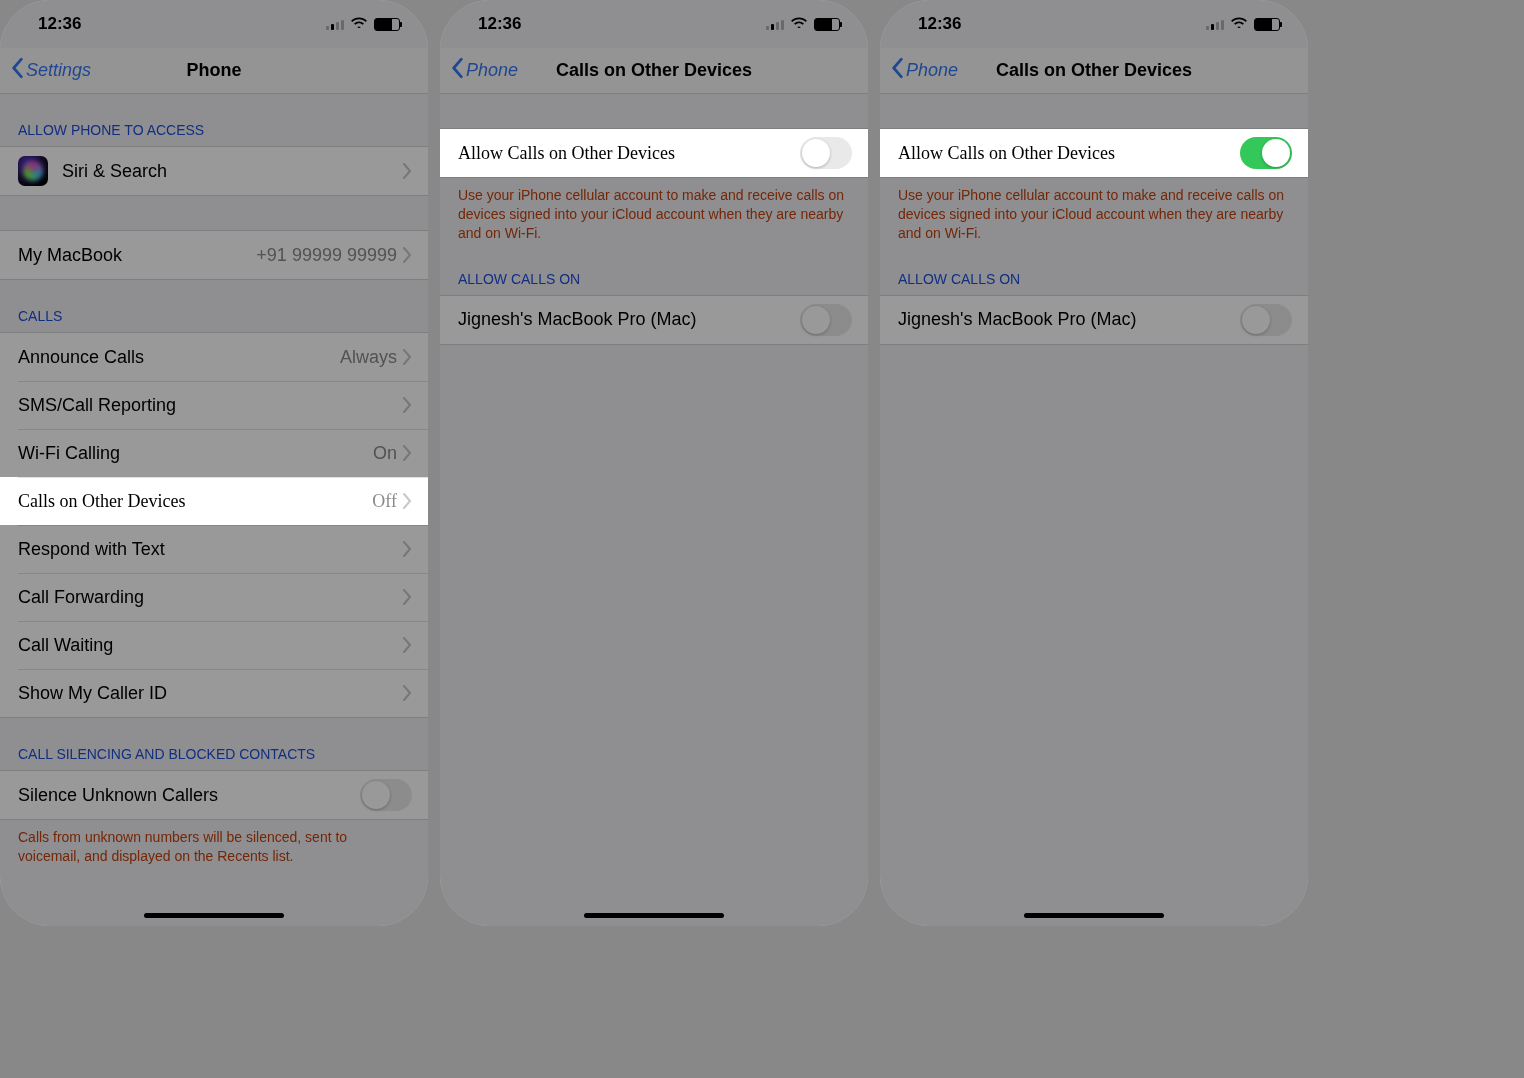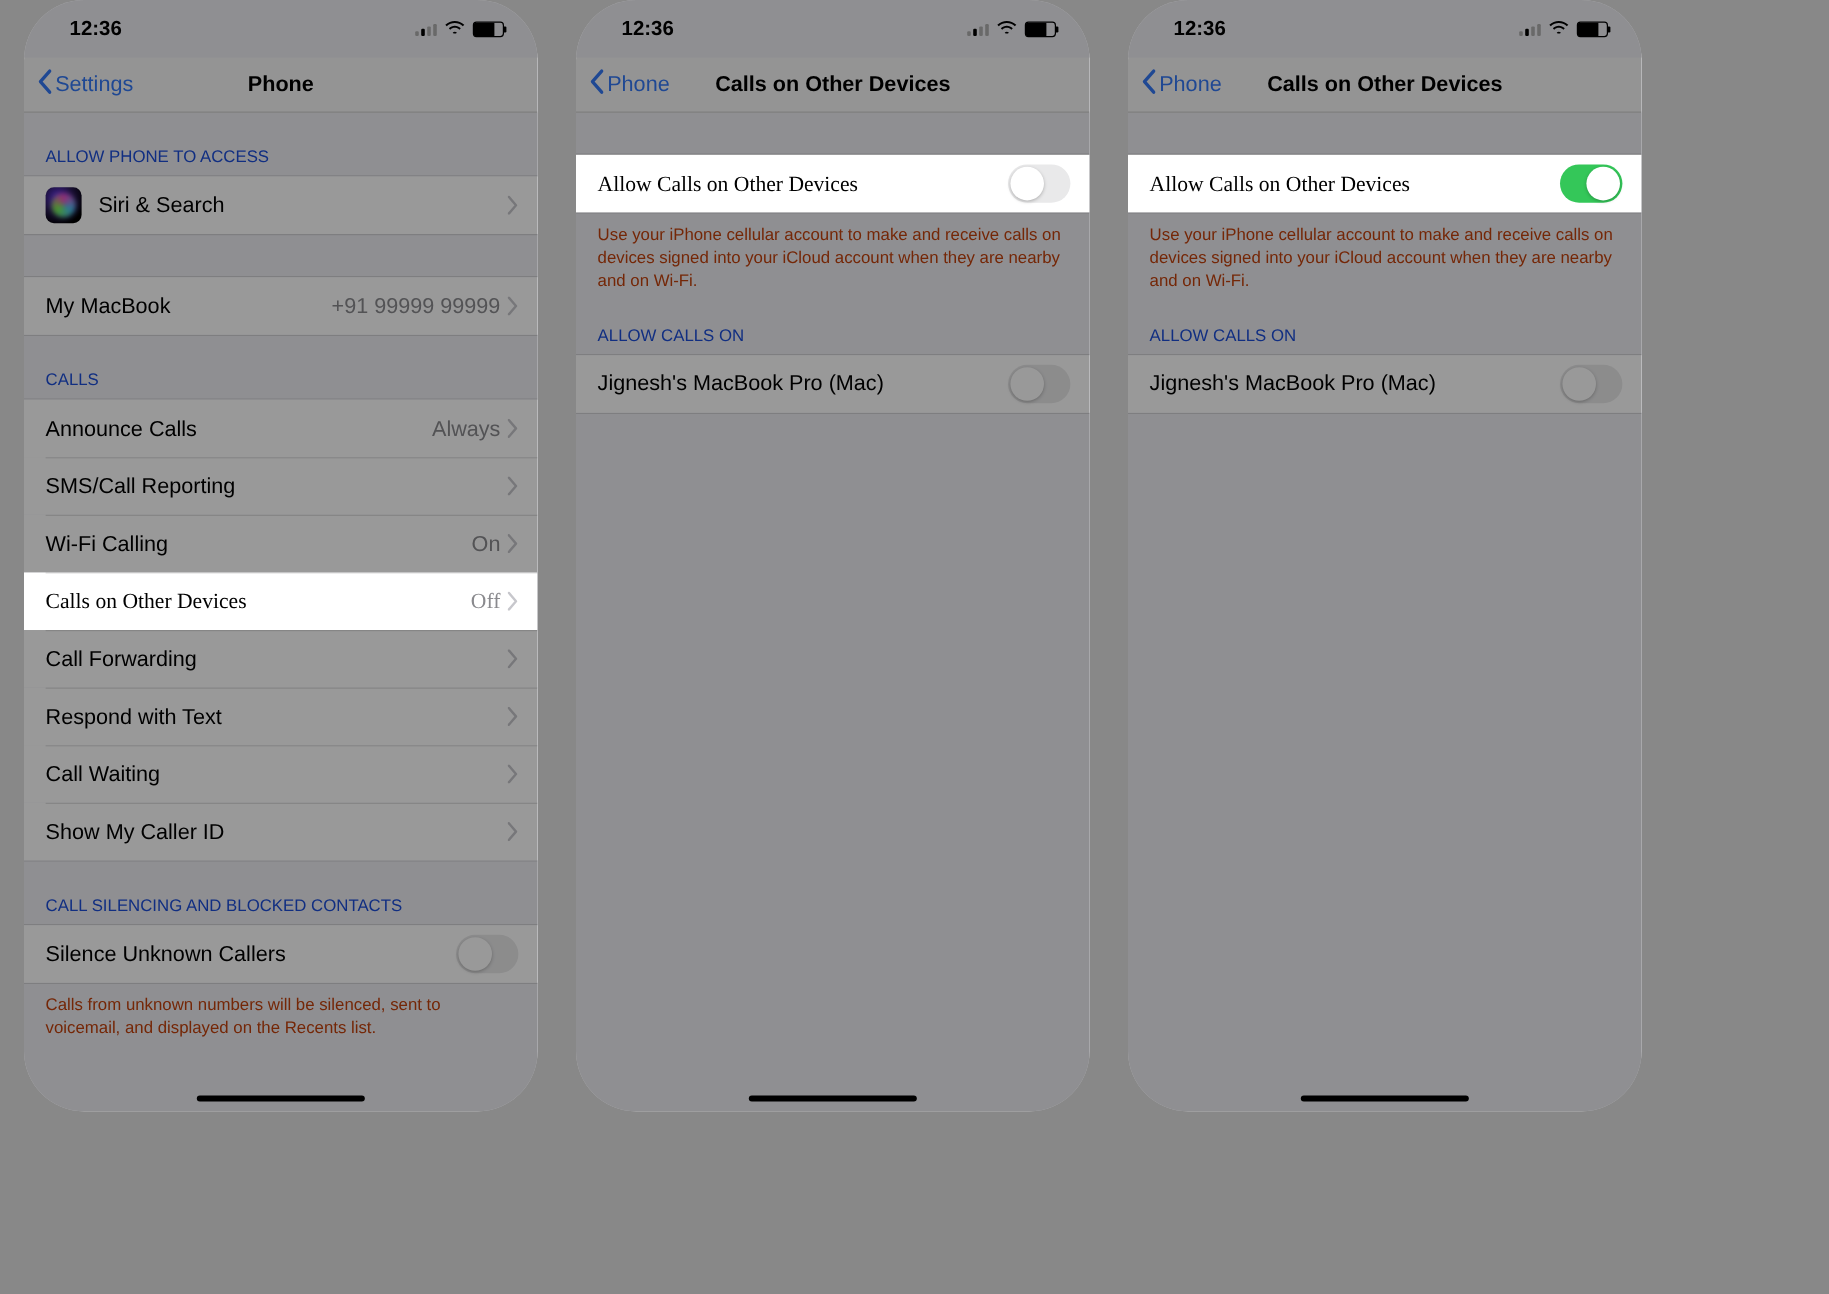--- a/index.html
+++ b/index.html
@@ -11,21 +11,20 @@
     height: 1078px;
   }
   .screen {
     position: relative;
     width: 428px;
     height: 926px;
     background: #efeff4;
     overflow: hidden;
     border-radius: 50px;
     flex-shrink: 0;
-    margin-left: 20px;
   }
   .gap { width: 12px; flex-shrink: 0; }
 
   .dim-overlay {
     position: absolute;
     inset: 0;
     background: rgba(0,0,0,0.4);
     pointer-events: none;
     z-index: 50;
   }
@@ -66,20 +65,21 @@
     position: relative;
     background: #f7f7f7;
     border-bottom: 1px solid rgba(0,0,0,0.15);
   }
   .navbar .back {
     color: #3478f6;
     font-size: 18px;
     display: flex;
     align-items: center;
     gap: 2px;
+    font-style: italic;
   }
   .navbar .back svg { width: 14px; height: 22px; }
   .navbar .title {
     position: absolute;
     left: 0; right: 0;
     text-align: center;
     font-size: 18px;
     font-weight: 600;
     color: #000;
     pointer-events: none;
@@ -262,29 +262,29 @@
       <div class="cell highlighted">
         <span class="main">Calls on Other Devices</span>
         <span class="value">Off</span>
         <span class="chevron">
             <svg viewBox="0 0 9 16">
               <path d="M1 1l6 7-6 7" stroke="#c7c7cc" stroke-width="2" fill="none" stroke-linecap="round" stroke-linejoin="round"></path>
             </svg>
           </span>
       </div>
       <div class="cell">
+        <span class="main">Respond with Text</span>
+        <span class="chevron">
+            <svg viewBox="0 0 9 16">
+              <path d="M1 1l6 7-6 7" stroke="#c7c7cc" stroke-width="2" fill="none" stroke-linecap="round" stroke-linejoin="round"></path>
+            </svg>
+          </span>
+      </div>
+      <div class="cell">
         <span class="main">Call Forwarding</span>
-        <span class="chevron">
-            <svg viewBox="0 0 9 16">
-              <path d="M1 1l6 7-6 7" stroke="#c7c7cc" stroke-width="2" fill="none" stroke-linecap="round" stroke-linejoin="round"></path>
-            </svg>
-          </span>
-      </div>
-      <div class="cell">
-        <span class="main">Respond with Text</span>
         <span class="chevron">
             <svg viewBox="0 0 9 16">
               <path d="M1 1l6 7-6 7" stroke="#c7c7cc" stroke-width="2" fill="none" stroke-linecap="round" stroke-linejoin="round"></path>
             </svg>
           </span>
       </div>
       <div class="cell">
         <span class="main">Call Waiting</span>
         <span class="chevron">
             <svg viewBox="0 0 9 16">

